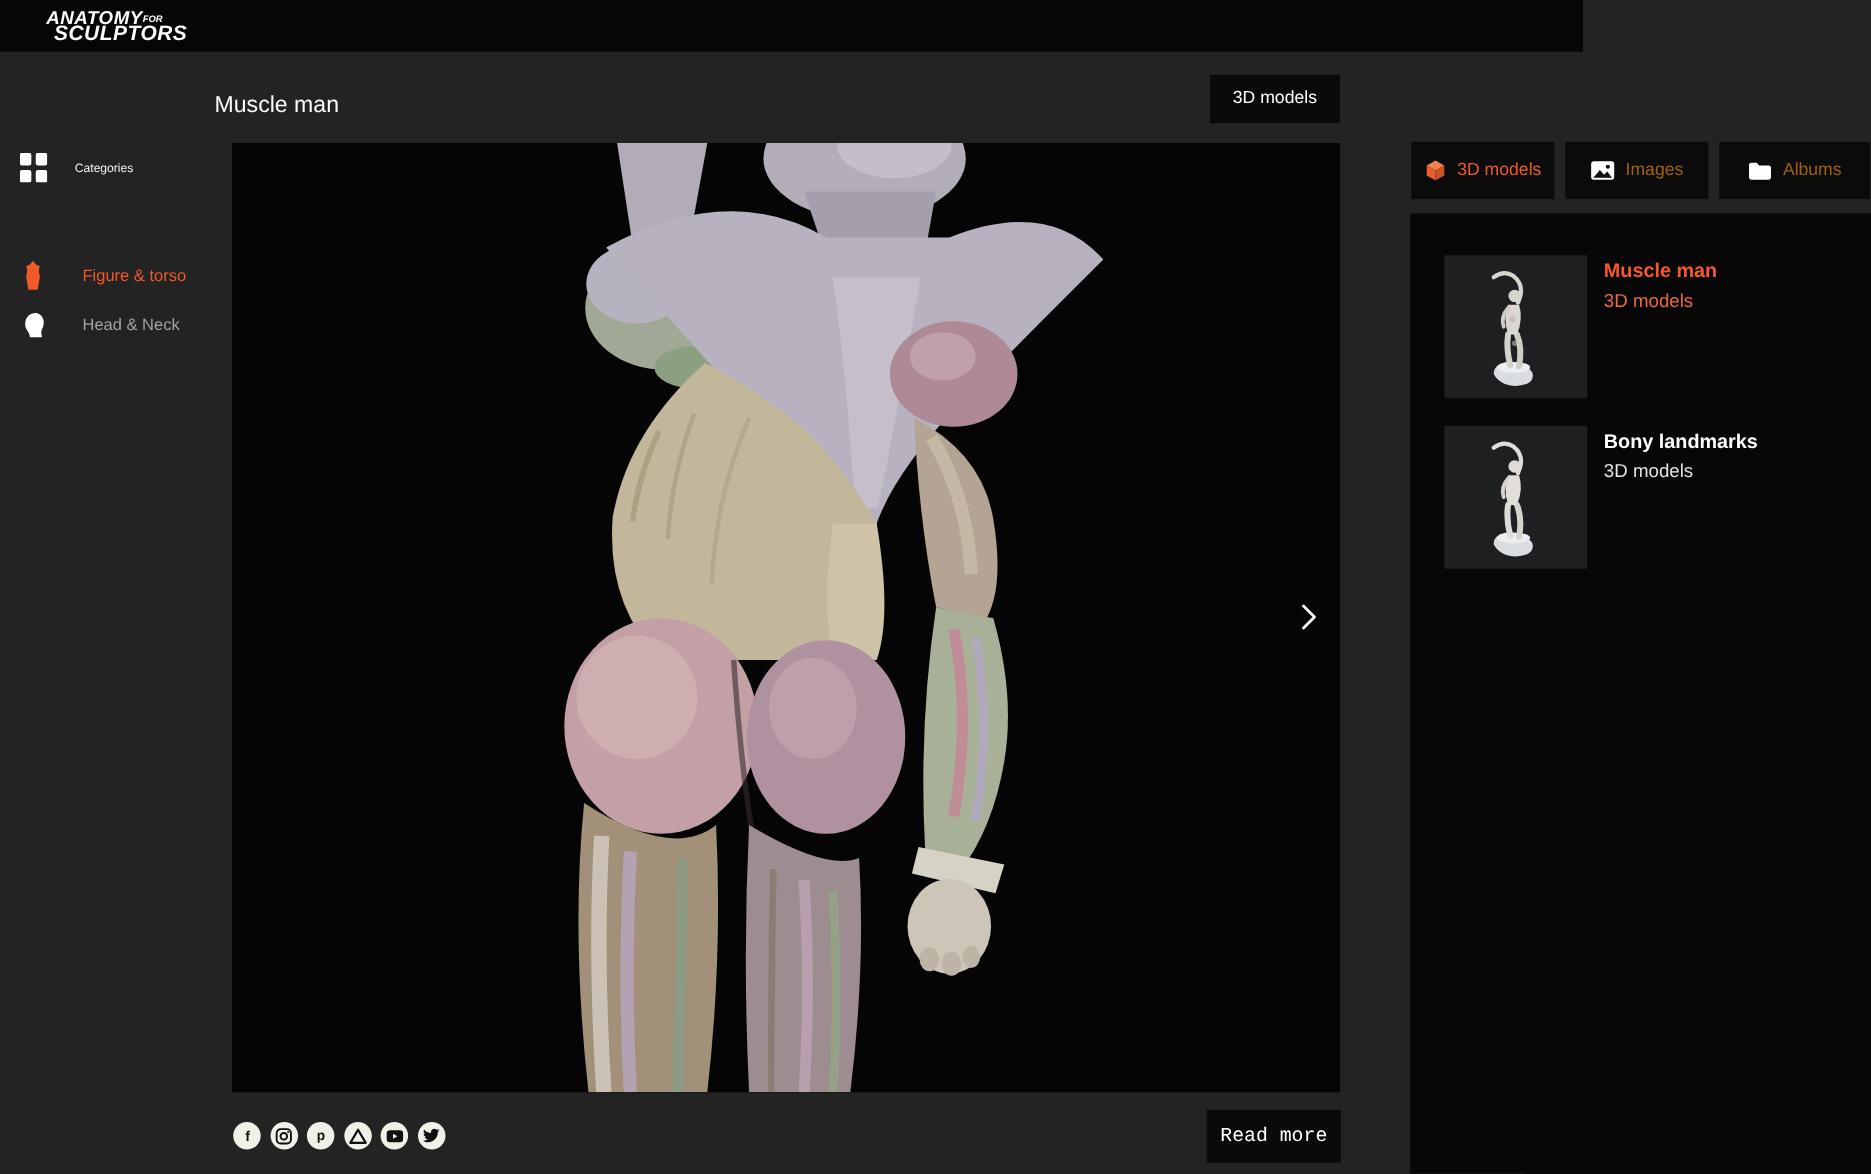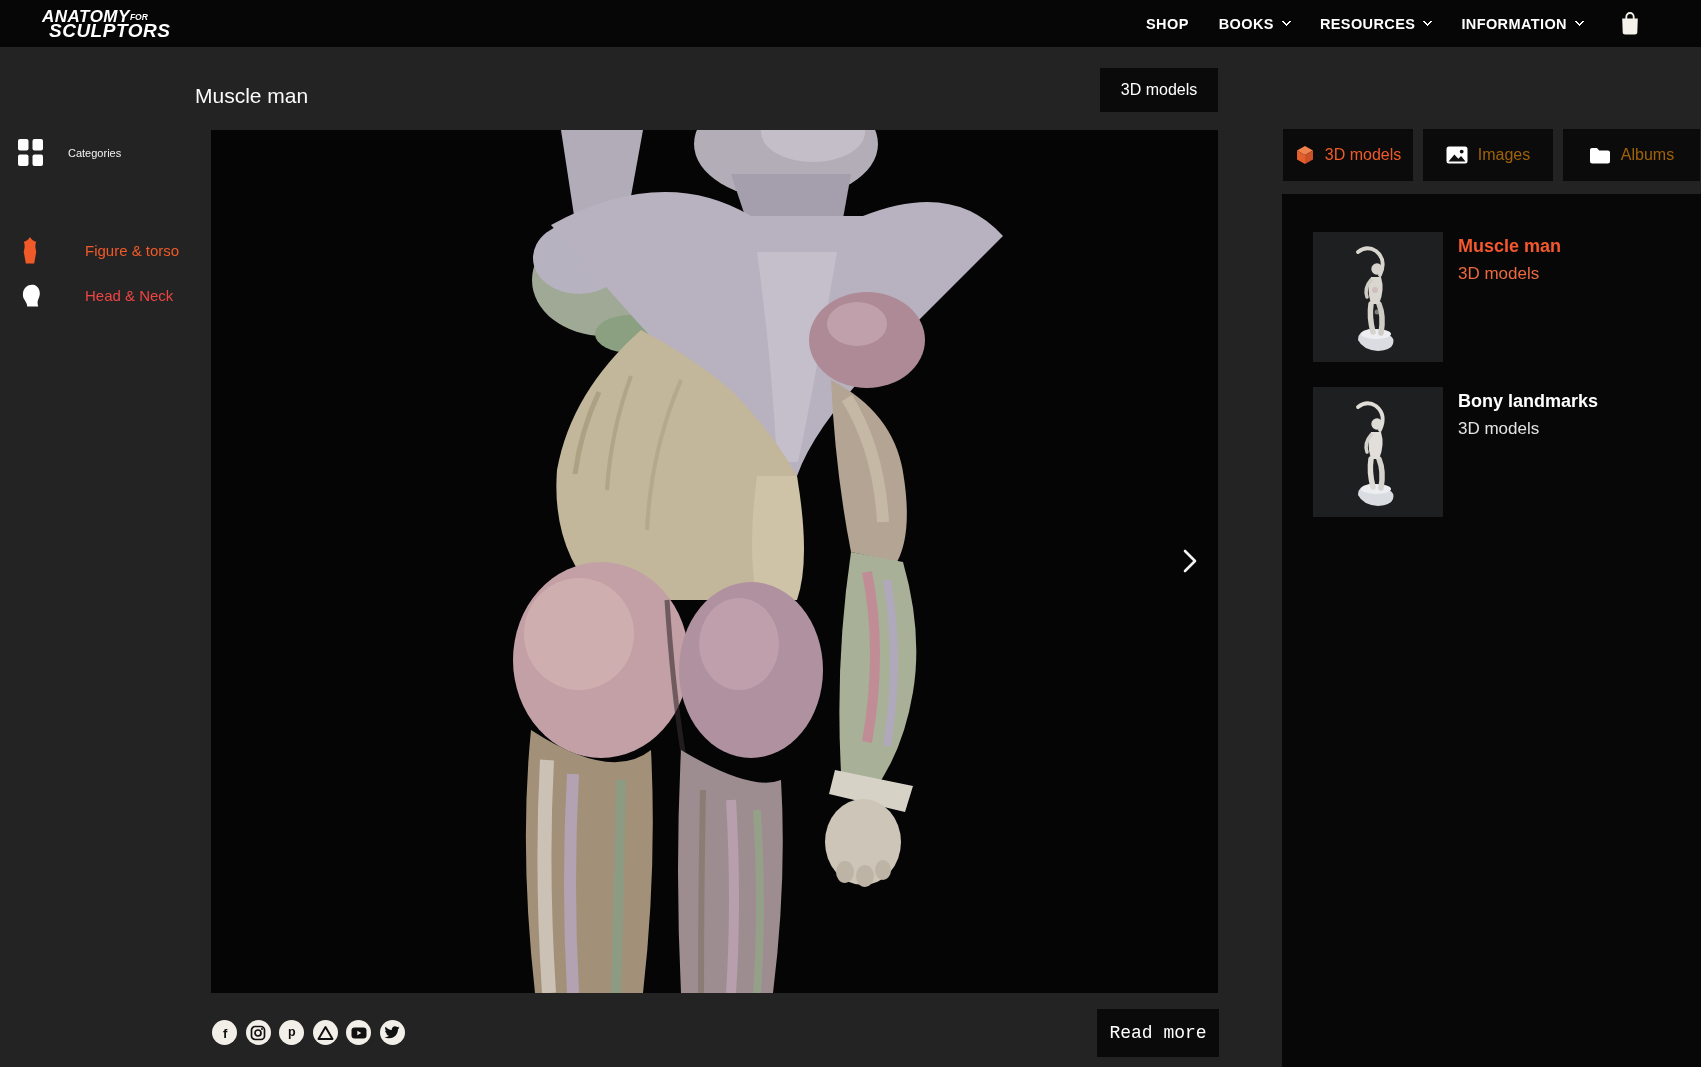--- a/index.html
+++ b/index.html
@@ -15,36 +15,36 @@
   }
   *{box-sizing:border-box;margin:0;padding:0}
   html,body{width:1701px;height:1067px;overflow:hidden}
   body{
     position:relative;
     background:var(--page-bg);
     font-family:"Liberation Sans", sans-serif;
     color:var(--white);
   }
   
-  .header{position:absolute;left:0;top:0;width:1701px;height:47px;background:var(--header-bg);display:flex;align-items:center;z-index:5}
+  .header{position:absolute;left:0;top:0;width:1439px;height:47px;background:var(--header-bg);display:flex;align-items:center;z-index:5}
   .logo{margin-left:42px;font-style:italic;font-weight:bold;line-height:14px;letter-spacing:.5px;color:#fff;cursor:pointer}
   .logo .l1{font-size:17px}
   .logo .l1 .for{font-size:8.5px;letter-spacing:0;vertical-align:2px}
   .logo .l2{font-size:19px;padding-left:7px}
   .nav{margin-left:auto;display:flex;align-items:center;gap:30px;padding-right:60px}
   .nav-item{display:flex;align-items:center;font-size:14.5px;font-weight:bold;letter-spacing:.4px;color:#fff;cursor:pointer;white-space:nowrap}
   .caret{width:7px;height:7px;border-right:2.4px solid #fff;border-bottom:2.4px solid #fff;transform:rotate(45deg);margin-left:9px;margin-top:-5px;border-radius:1px}
   .bag{width:22px;height:24px;display:flex;align-items:center;justify-content:center;cursor:pointer;margin-left:6px}
   
   .cat-header{position:absolute;left:18px;top:139px;display:flex;align-items:center;gap:25px;cursor:pointer}
   .cat-header .label{font-size:11px;color:#f2f2f2}
   .side-menu{position:absolute;left:18px;top:228px;width:176px}
-  .side-item{display:flex;align-items:center;gap:43px;height:45px;cursor:pointer}
+  .side-item{display:flex;align-items:center;gap:33px;height:45px;cursor:pointer}
   .side-item .ic{width:24px;display:flex;justify-content:center}
-  .side-item .label{font-size:15px;color:#ef4444}
+  .side-item .label{font-size:15px;color:#a3a3a3}
   .side-item.active .label{color:var(--accent)}
   
   .page-title{position:absolute;left:195px;top:84px;font-size:21px;font-weight:500;color:#fafafa}
   .type-badge{position:absolute;left:1100px;top:68px;width:118px;height:44px;background:var(--box-bg);display:flex;align-items:center;justify-content:center;font-size:16px;color:#fff}
   .viewer{position:absolute;left:211px;top:130px;width:1007px;height:863px;background:#050506;overflow:hidden}
   .next-arrow{position:absolute;right:14px;top:414px;width:28px;height:34px;display:flex;align-items:center;justify-content:center;cursor:pointer}
   .social-row{position:absolute;left:212px;top:1020px;display:flex;gap:8.5px}
   .soc{width:25px;height:25px;border-radius:50%;background:var(--cream);display:flex;align-items:center;justify-content:center;cursor:pointer}
   .soc svg{display:block}
   .soc text{font-family:"Liberation Sans", sans-serif;font-weight:bold;fill:#101010}
@@ -67,43 +67,20 @@
   .mi-2{top:193px}
 </style>
 </head>
 <body>
 
 <div class="header">
   <div class="logo">
     <div class="l1"><span>ANATOMY</span><span class="for">FOR</span></div>
     <div class="l2">SCULPTORS</div>
   </div>
-  <div class="nav">
-    <div class="nav-item">
-        <span>SHOP</span>
-      </div>
-    <div class="nav-item">
-        <span>BOOKS</span>
-        <span class="caret"></span>
-      </div>
-    <div class="nav-item">
-        <span>RESOURCES</span>
-        <span class="caret"></span>
-      </div>
-    <div class="nav-item">
-        <span>INFORMATION</span>
-        <span class="caret"></span>
-      </div>
-    <div class="bag">
-      <svg width="20" height="23" viewBox="0 0 20 23">
-        <path d="M2.2,6.5 L17.8,6.5 L17.3,20.2 C17.3,21.5 16.2,22.5 14.9,22.5 L5.1,22.5 C3.8,22.5 2.7,21.5 2.7,20.2 Z" fill="#f5f2ec"></path>
-        <path d="M6.3,8 V4.9 C6.3,2.7 7.9,1 10,1 C12.1,1 13.7,2.7 13.7,4.9 V8" stroke="#f5f2ec" stroke-width="1.8" fill="none"></path>
-      </svg>
-    </div>
-  </div>
 </div>
 
 <div class="cat-header">
   <svg width="25" height="27" viewBox="0 0 25 27">
     <rect x="0" y="0" width="10.5" height="11.5" rx="2" fill="#fff"></rect>
     <rect x="14.5" y="0" width="10.5" height="11.5" rx="2" fill="#fff"></rect>
     <rect x="0" y="15.5" width="10.5" height="11.5" rx="2" fill="#fff"></rect>
     <rect x="14.5" y="15.5" width="10.5" height="11.5" rx="2" fill="#fff"></rect>
   </svg>
   <span class="label">Categories</span>

